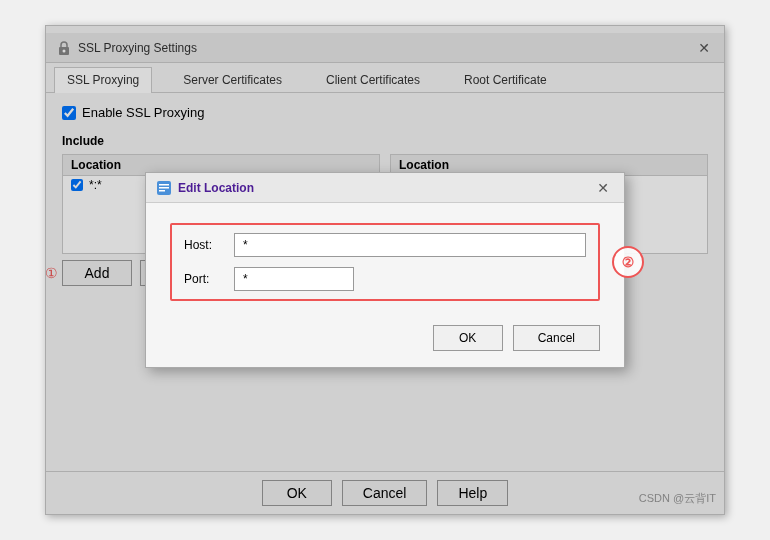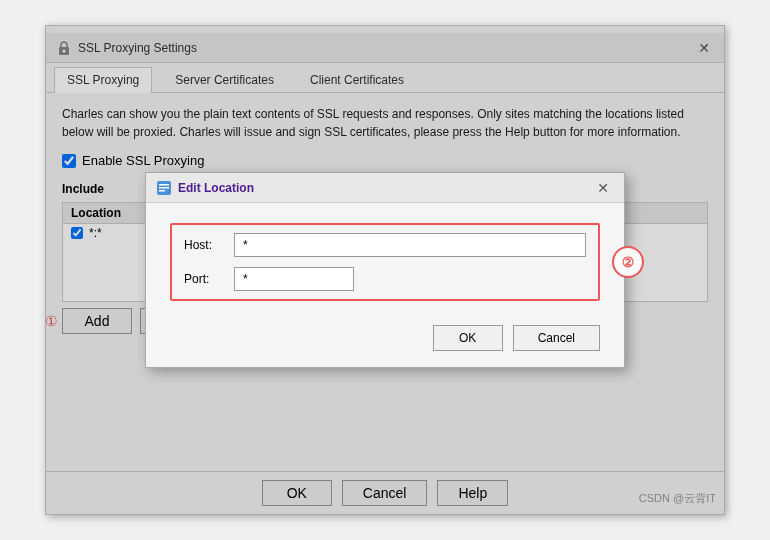--- a/index.html
+++ b/index.html
@@ -64,21 +64,21 @@
       align-items: center;
       justify-content: center;
     }
 
     
     .tab-bar {
       display: flex;
       background: #f5f5f5;
       border-bottom: 1px solid #ccc;
       padding: 0 8px;
-      gap: 10px;
+      gap: 18px;
       padding-top: 4px;
     }
 
     .tab {
       padding: 5px 12px;
       font-size: 12px;
       cursor: pointer;
       border: 1px solid transparent;
       border-bottom: none;
       color: #333;
@@ -340,24 +340,24 @@
       </svg>
       <span class="title-bar-title">SSL Proxying Settings</span>
     </div>
     <span class="title-bar-close">✕</span>
   </div>
 
   <div class="tab-bar">
     <div class="tab active">SSL Proxying</div>
     <div class="tab">Server Certificates</div>
     <div class="tab">Client Certificates</div>
+    <div class="tab">Root Certificate</div>
   </div>
 
   <div class="main-content">
-    <p class="info-text">Charles can show you the plain text contents of SSL requests and responses. Only sites matching the locations listed below will be proxied. Charles will issue and sign SSL certificates, please press the Help button for more information.</p>
 
     <div class="checkbox-row">
       <input type="checkbox" checked="" style="">
       <span>Enable SSL Proxying</span>
     </div>
 
     <div class="section-label">Include</div>
 
     <div class="two-column">
 

